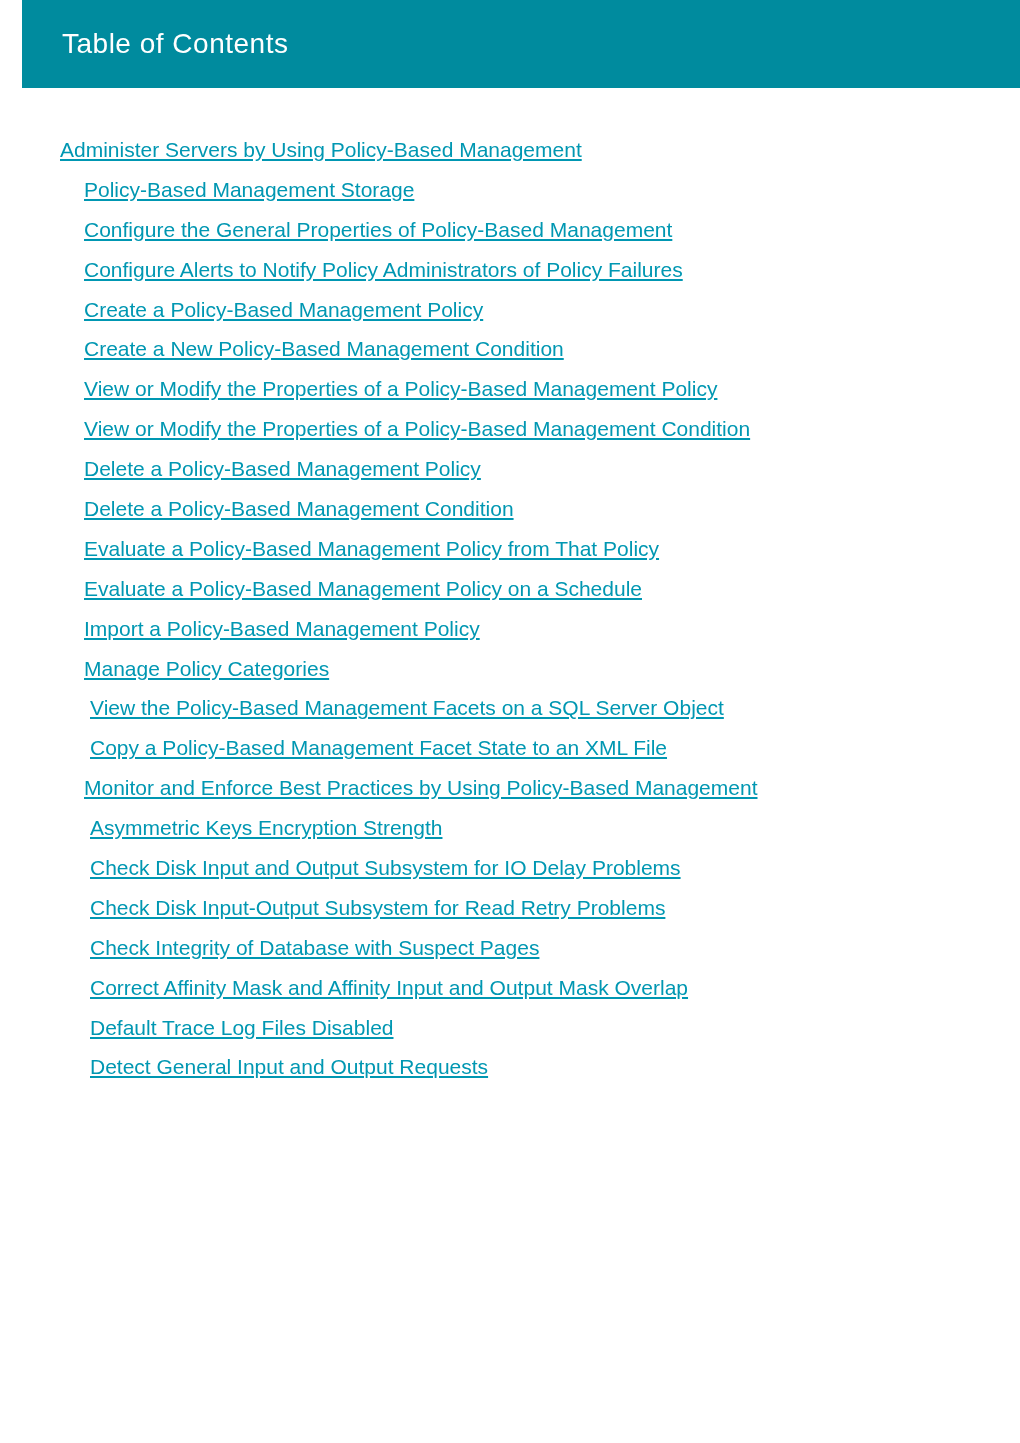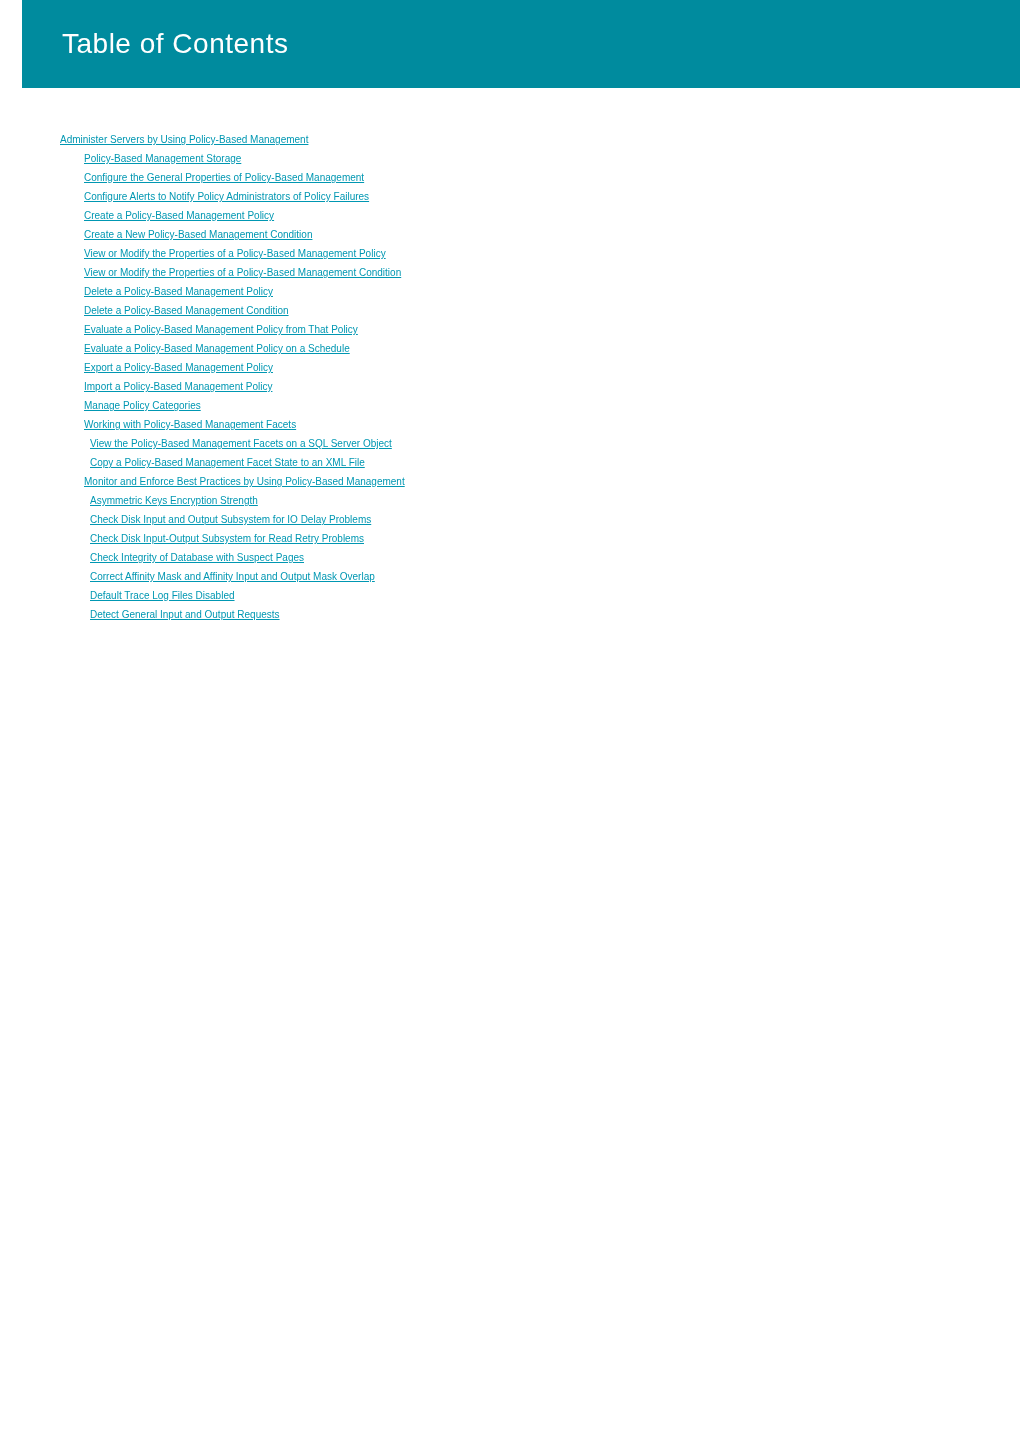--- a/index.html
+++ b/index.html
@@ -28,21 +28,21 @@
       font-weight: 300;
       letter-spacing: 0.5px;
     }
 
     .toc-container {
       padding: 10px 60px 40px 60px;
     }
 
     .toc-item {
       color: #0097b2;
-      font-size: 10px;
+      font-size: 21px;
       line-height: 1.9;
       cursor: pointer;
       display: block;
     }
 
     .level-0 {
       margin-left: 0px;
     }
 
     .level-1 {
@@ -67,24 +67,22 @@
     <a class="toc-item level-1" href="#">Configure the General Properties of Policy-Based Management</a>
     <a class="toc-item level-1" href="#">Configure Alerts to Notify Policy Administrators of Policy Failures</a>
     <a class="toc-item level-1" href="#">Create a Policy-Based Management Policy</a>
     <a class="toc-item level-1" href="#">Create a New Policy-Based Management Condition</a>
     <a class="toc-item level-1" href="#">View or Modify the Properties of a Policy-Based Management Policy</a>
     <a class="toc-item level-1" href="#">View or Modify the Properties of a Policy-Based Management Condition</a>
     <a class="toc-item level-1" href="#">Delete a Policy-Based Management Policy</a>
     <a class="toc-item level-1" href="#">Delete a Policy-Based Management Condition</a>
     <a class="toc-item level-1" href="#">Evaluate a Policy-Based Management Policy from That Policy</a>
     <a class="toc-item level-1" href="#">Evaluate a Policy-Based Management Policy on a Schedule</a>
-    <a class="toc-item level-1" href="#">Export a Policy-Based Management Policy</a>
     <a class="toc-item level-1" href="#">Import a Policy-Based Management Policy</a>
     <a class="toc-item level-1" href="#">Manage Policy Categories</a>
-    <a class="toc-item level-1" href="#">Working with Policy-Based Management Facets</a>
     <a class="toc-item level-2" href="#">View the Policy-Based Management Facets on a SQL Server Object</a>
     <a class="toc-item level-2" href="#">Copy a Policy-Based Management Facet State to an XML File</a>
     <a class="toc-item level-1" href="#">Monitor and Enforce Best Practices by Using Policy-Based Management</a>
     <a class="toc-item level-2" href="#">Asymmetric Keys Encryption Strength</a>
     <a class="toc-item level-2" href="#">Check Disk Input and Output Subsystem for IO Delay Problems</a>
     <a class="toc-item level-2" href="#">Check Disk Input-Output Subsystem for Read Retry Problems</a>
     <a class="toc-item level-2" href="#">Check Integrity of Database with Suspect Pages</a>
     <a class="toc-item level-2" href="#">Correct Affinity Mask and Affinity Input and Output Mask Overlap</a>
     <a class="toc-item level-2" href="#">Default Trace Log Files Disabled</a>
     <a class="toc-item level-2" href="#">Detect General Input and Output Requests</a>

